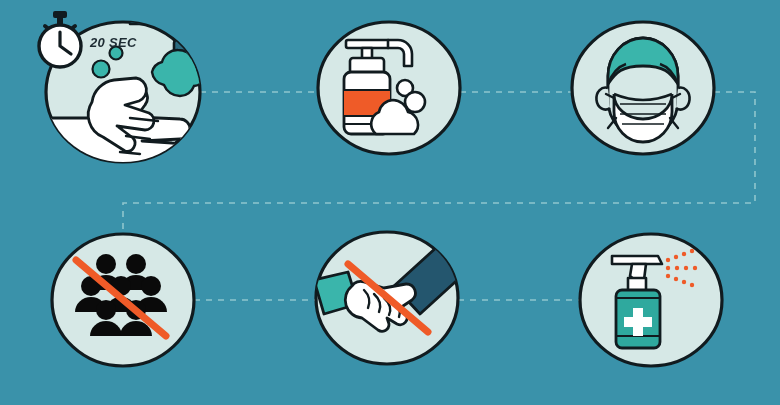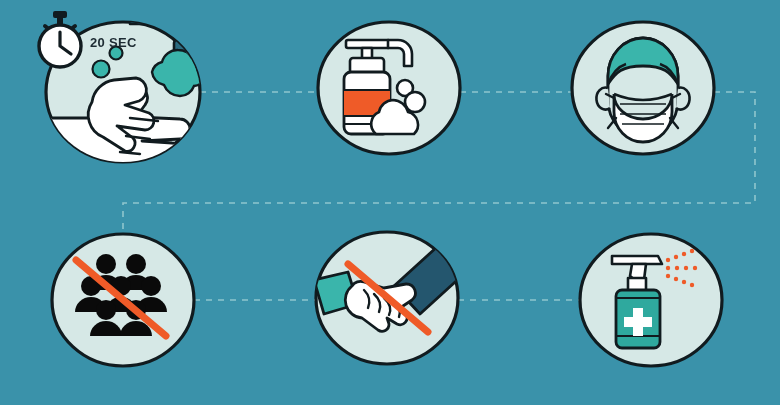--- a/index.html
+++ b/index.html
@@ -2,21 +2,21 @@
 <html><head>
 <meta charset="utf-8">
 <style>
   html,body{margin:0;padding:0;}
   body{
     width:780px;height:405px;
     background:#3a92aa;
     font-family:"Liberation Sans", sans-serif;
     overflow:hidden;
   }
-  #stage{position:relative;width:780px;height:405px;}
+  #stage{position:relative;width:780px;height:405px;font-style:italic;}
   .connectors{position:absolute;left:0;top:0;width:780px;height:405px;}
   .node{position:absolute;}
   .node svg{display:block;overflow:visible;}
   .badge-text{
     font-family:"Liberation Sans", sans-serif;
     font-weight:bold;
     font-size:13px;
     fill:#1d2b33;
     letter-spacing:0.3px;
   }

